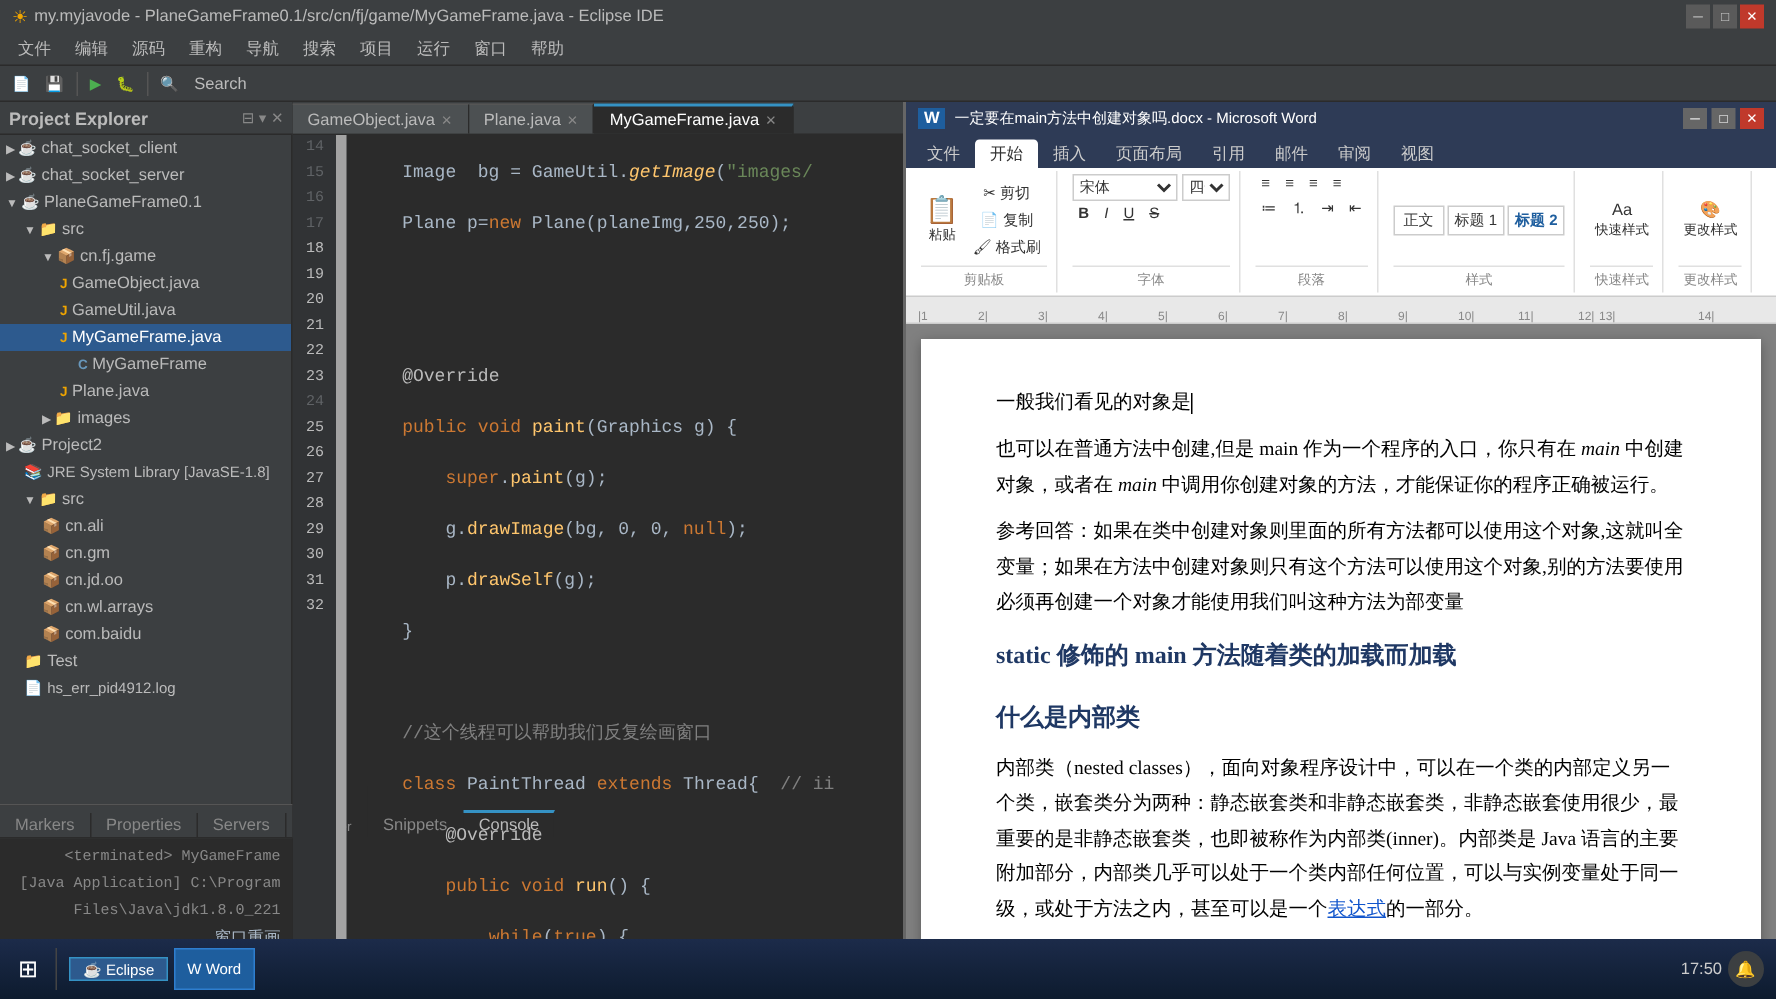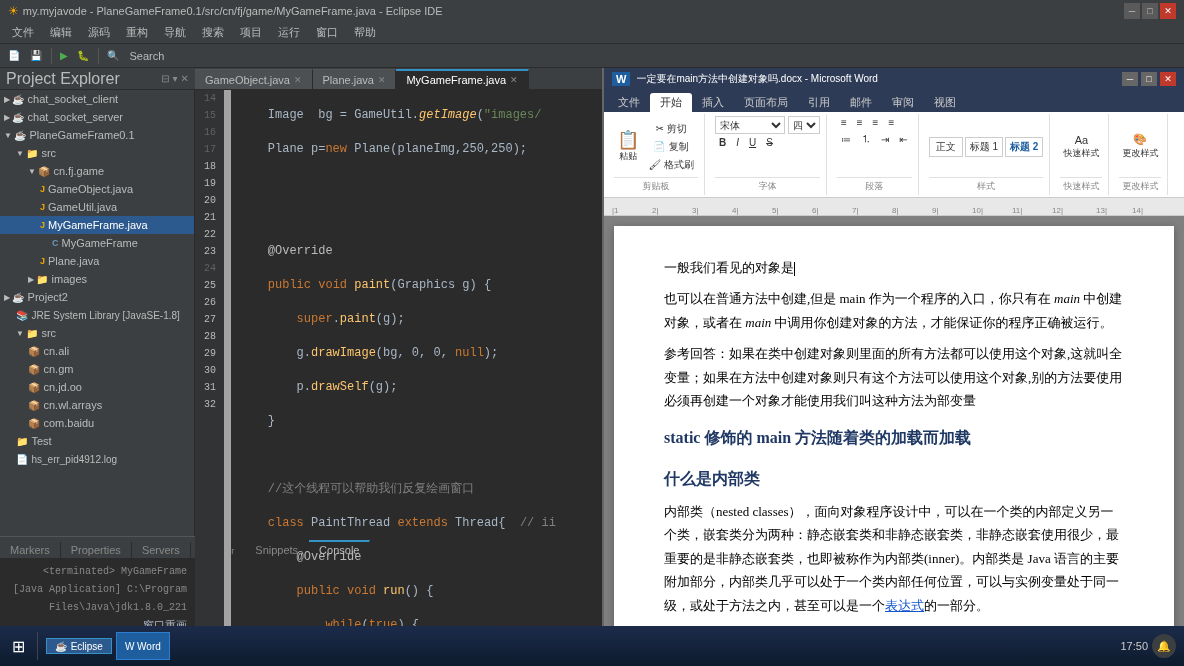--- a/index.html
+++ b/index.html
@@ -125,22 +125,22 @@
       height: 22px;
       background: #3c3f41;
       display: flex;
       align-items: center;
       justify-content: space-between;
       padding: 0 6px;
       border-bottom: 1px solid #2b2b2b;
     }
     .sidebar-title {
       color: #bbb;
-      font-size: 16px;
-      font-weight: normal;
+      font-size: 12px;
+      font-weight: bold;
     }
     .sidebar-icons { display: flex; gap: 3px; }
     .sidebar-icon { color: #888; font-size: 10px; cursor: pointer; }
 
     .tree-item {
       display: flex;
       align-items: center;
       height: 18px;
       padding: 0 4px;
       cursor: pointer;
@@ -791,21 +791,21 @@
           <span style="position:absolute; left:80px; font-size:8px; color:#888;">3|</span>
           <span style="position:absolute; left:120px; font-size:8px; color:#888;">4|</span>
           <span style="position:absolute; left:160px; font-size:8px; color:#888;">5|</span>
           <span style="position:absolute; left:200px; font-size:8px; color:#888;">6|</span>
           <span style="position:absolute; left:240px; font-size:8px; color:#888;">7|</span>
           <span style="position:absolute; left:280px; font-size:8px; color:#888;">8|</span>
           <span style="position:absolute; left:320px; font-size:8px; color:#888;">9|</span>
           <span style="position:absolute; left:360px; font-size:8px; color:#888;">10|</span>
           <span style="position:absolute; left:400px; font-size:8px; color:#888;">11|</span>
           <span style="position:absolute; left:440px; font-size:8px; color:#888;">12|</span>
-          <span style="position:absolute; left:484px; font-size:8px; color:#888;">13|</span>
+          <span style="position:absolute; left:454px; font-size:8px; color:#888;">13|</span>
           <span style="position:absolute; left:520px; font-size:8px; color:#888;">14|</span>
         </div>
       </div>
 
       <div class="word-doc-area">
         <div class="word-page">
           <div class="word-text">
             <p class="cursor-line">
               一般我们看见的对象是<span class="word-cursor"></span>
             </p>

